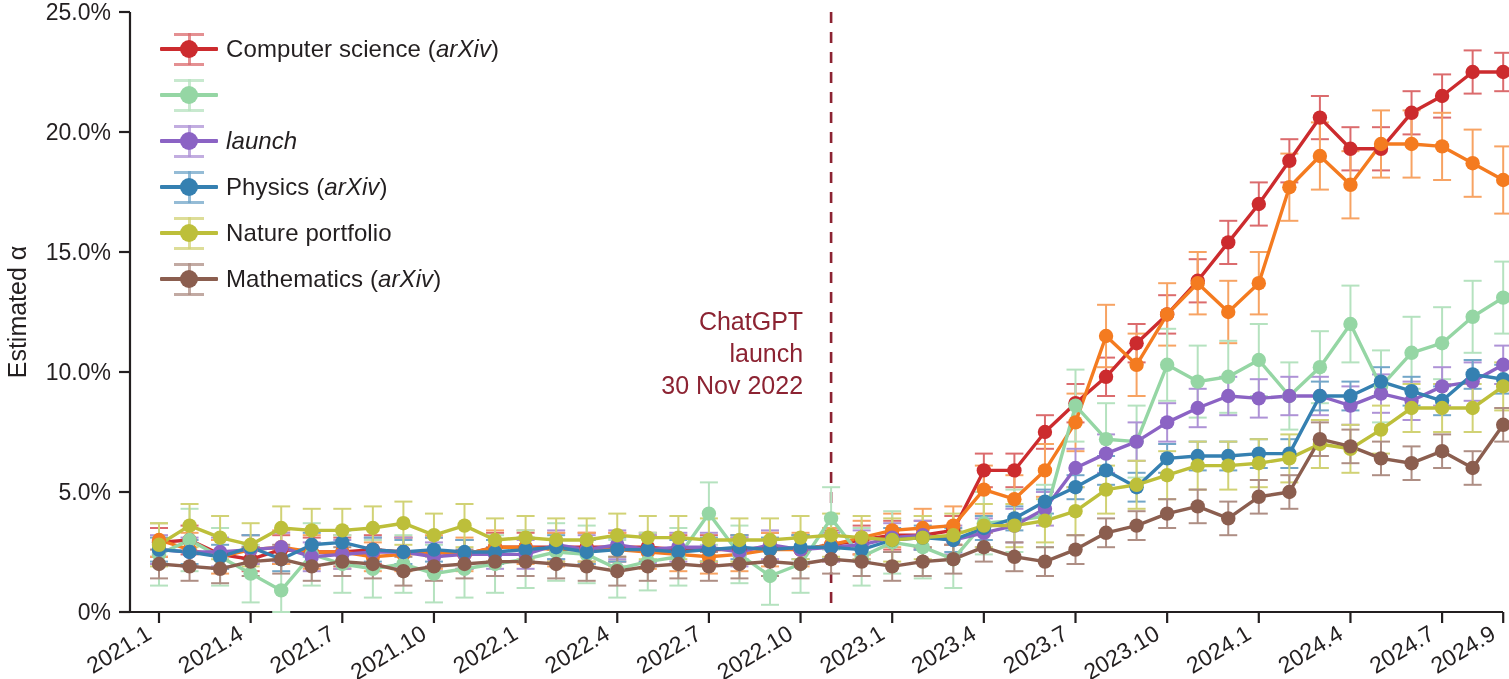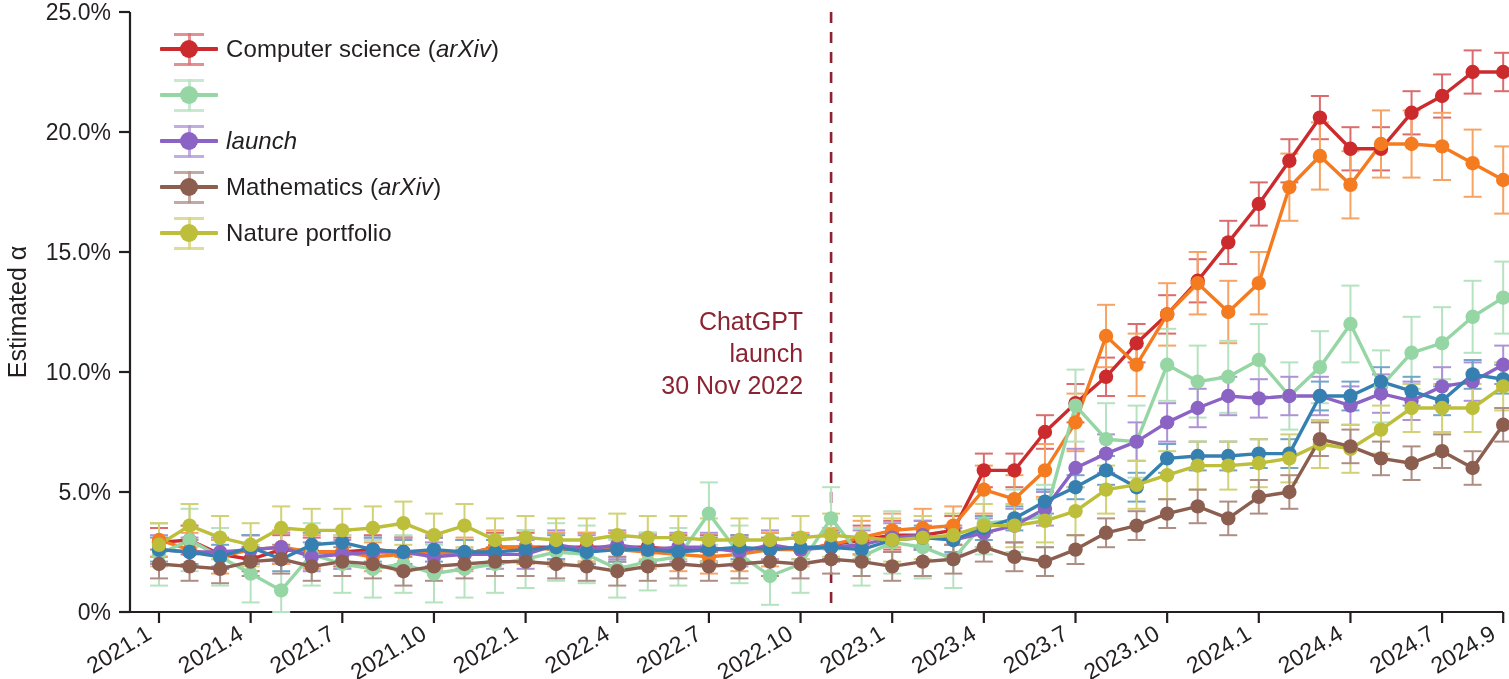--- a/index.html
+++ b/index.html
@@ -1498,33 +1498,43 @@
           <span class="cap-top" style="background:rgb(174,146,214)"></span>
           <span class="vstem" style="background:rgb(174,146,214)"></span>
           <span class="cap-bot" style="background:rgb(174,146,214)"></span>
           <span class="hbar" style="background:#8b63c4"></span>
           <span class="dot" style="background:#8b63c4"></span>
         </span>
         <span class="legend-label"><i>launch</i></span>
       </div>
       <div class="legend-row">
         <span class="legend-sym">
-          <span class="cap-top" style="background:rgb(174,142,132)"></span>
-          <span class="vstem" style="background:rgb(174,142,132)"></span>
-          <span class="cap-bot" style="background:rgb(174,142,132)"></span>
-          <span class="hbar" style="background:#8b5e4f"></span>
-          <span class="dot" style="background:#8b5e4f"></span>
+          <span class="cap-top" style="background:rgb(114,166,200)"></span>
+          <span class="vstem" style="background:rgb(114,166,200)"></span>
+          <span class="cap-bot" style="background:rgb(114,166,200)"></span>
+          <span class="hbar" style="background:#3580b1"></span>
+          <span class="dot" style="background:#3580b1"></span>
         </span>
-        <span class="legend-label">Mathematics (<i>arXiv</i>)</span>
+        <span class="legend-label">Physics (<i>arXiv</i>)</span>
       </div>
       <div class="legend-row">
         <span class="legend-sym">
           <span class="cap-top" style="background:rgb(209,210,117)"></span>
           <span class="vstem" style="background:rgb(209,210,117)"></span>
           <span class="cap-bot" style="background:rgb(209,210,117)"></span>
           <span class="hbar" style="background:#bdbf3a"></span>
           <span class="dot" style="background:#bdbf3a"></span>
         </span>
         <span class="legend-label">Nature portfolio</span>
       </div>
+      <div class="legend-row">
+        <span class="legend-sym">
+          <span class="cap-top" style="background:rgb(174,142,132)"></span>
+          <span class="vstem" style="background:rgb(174,142,132)"></span>
+          <span class="cap-bot" style="background:rgb(174,142,132)"></span>
+          <span class="hbar" style="background:#8b5e4f"></span>
+          <span class="dot" style="background:#8b5e4f"></span>
+        </span>
+        <span class="legend-label">Mathematics (<i>arXiv</i>)</span>
+      </div>
     </div>
 
 </div>
 
 </body></html>

